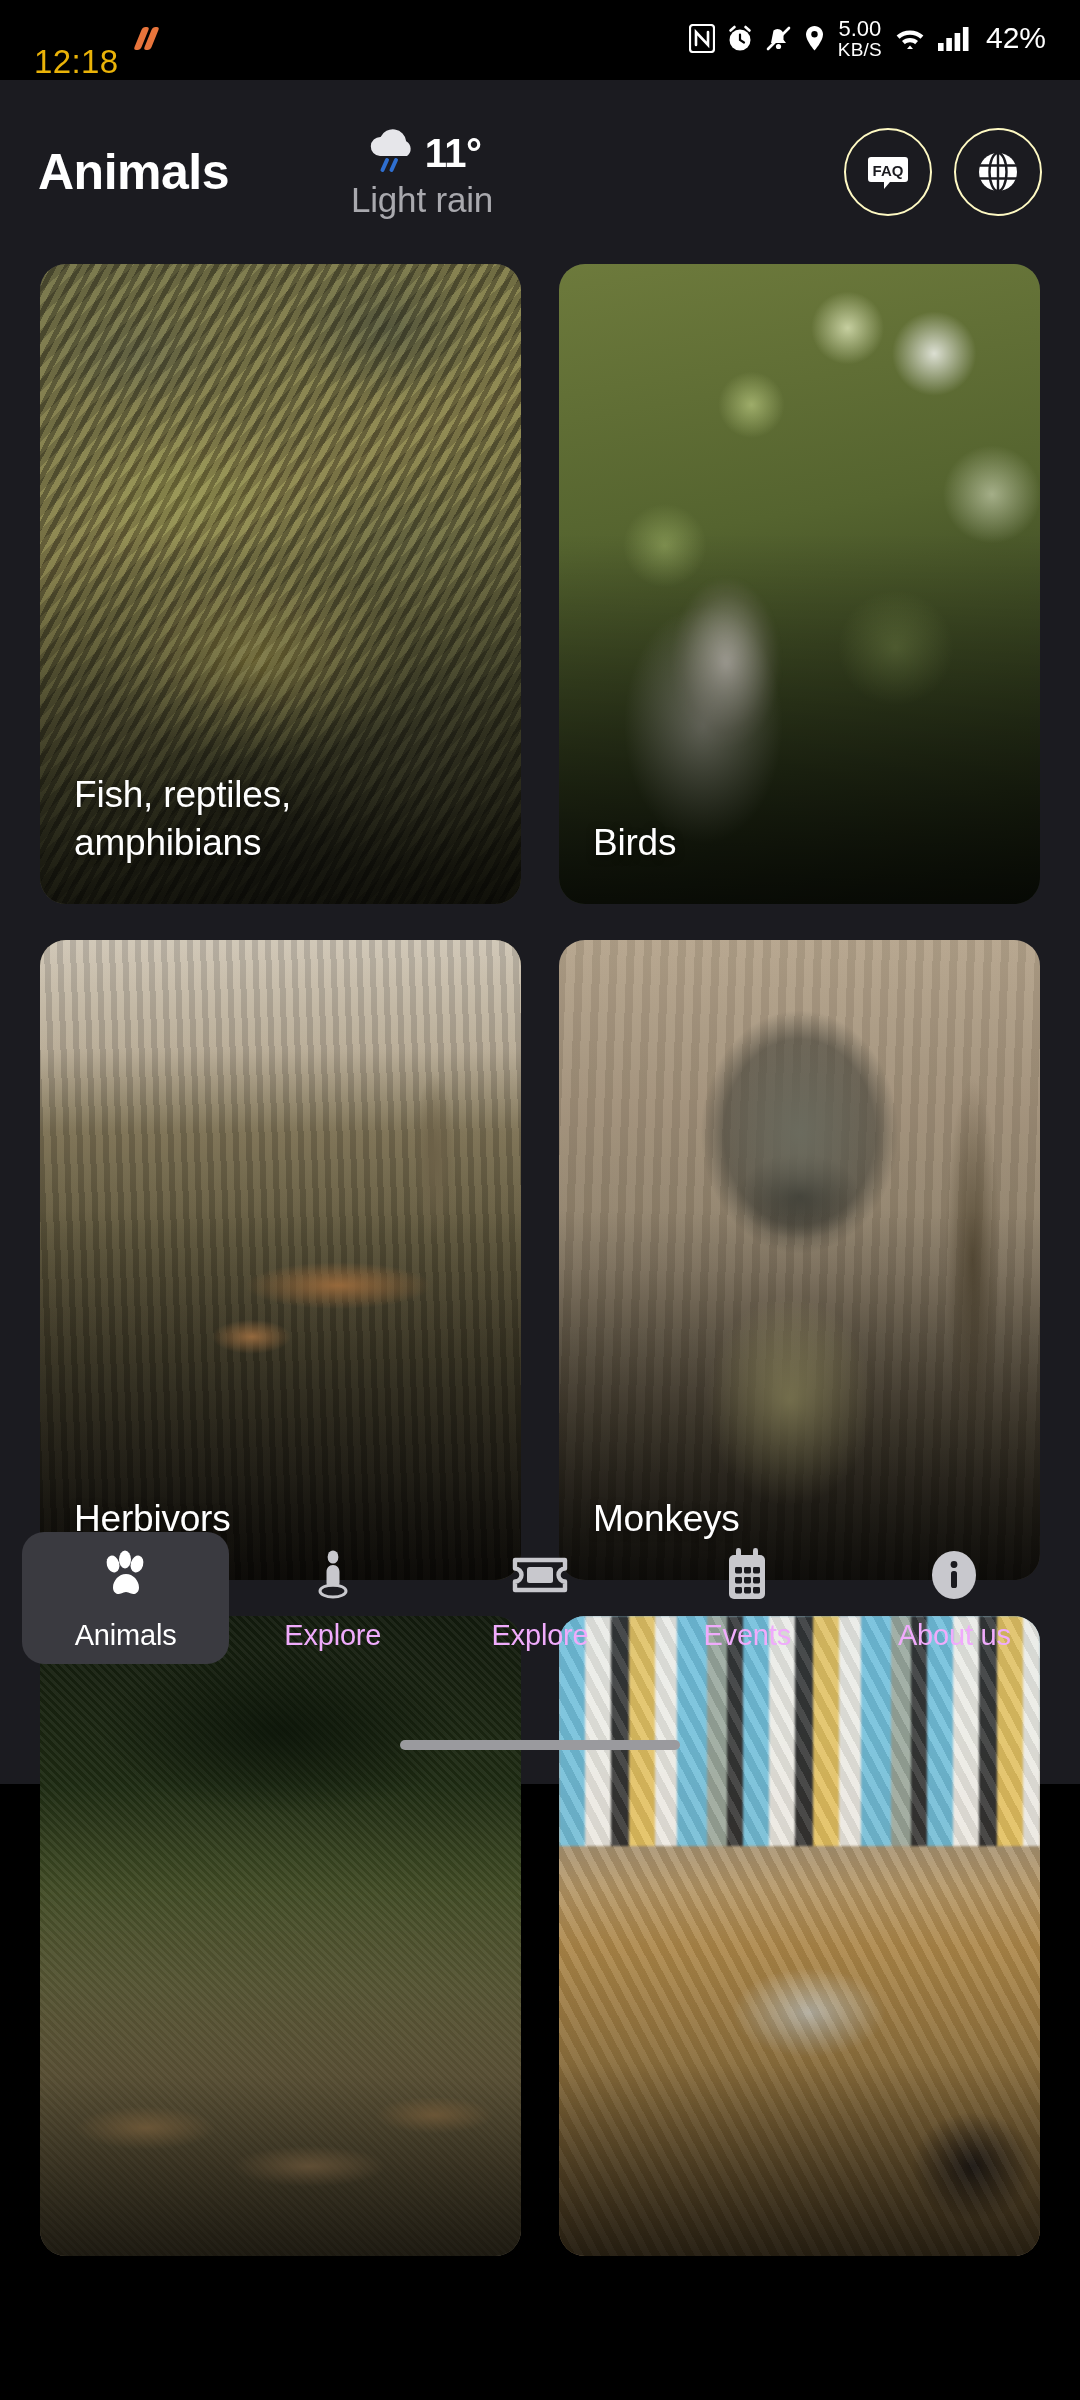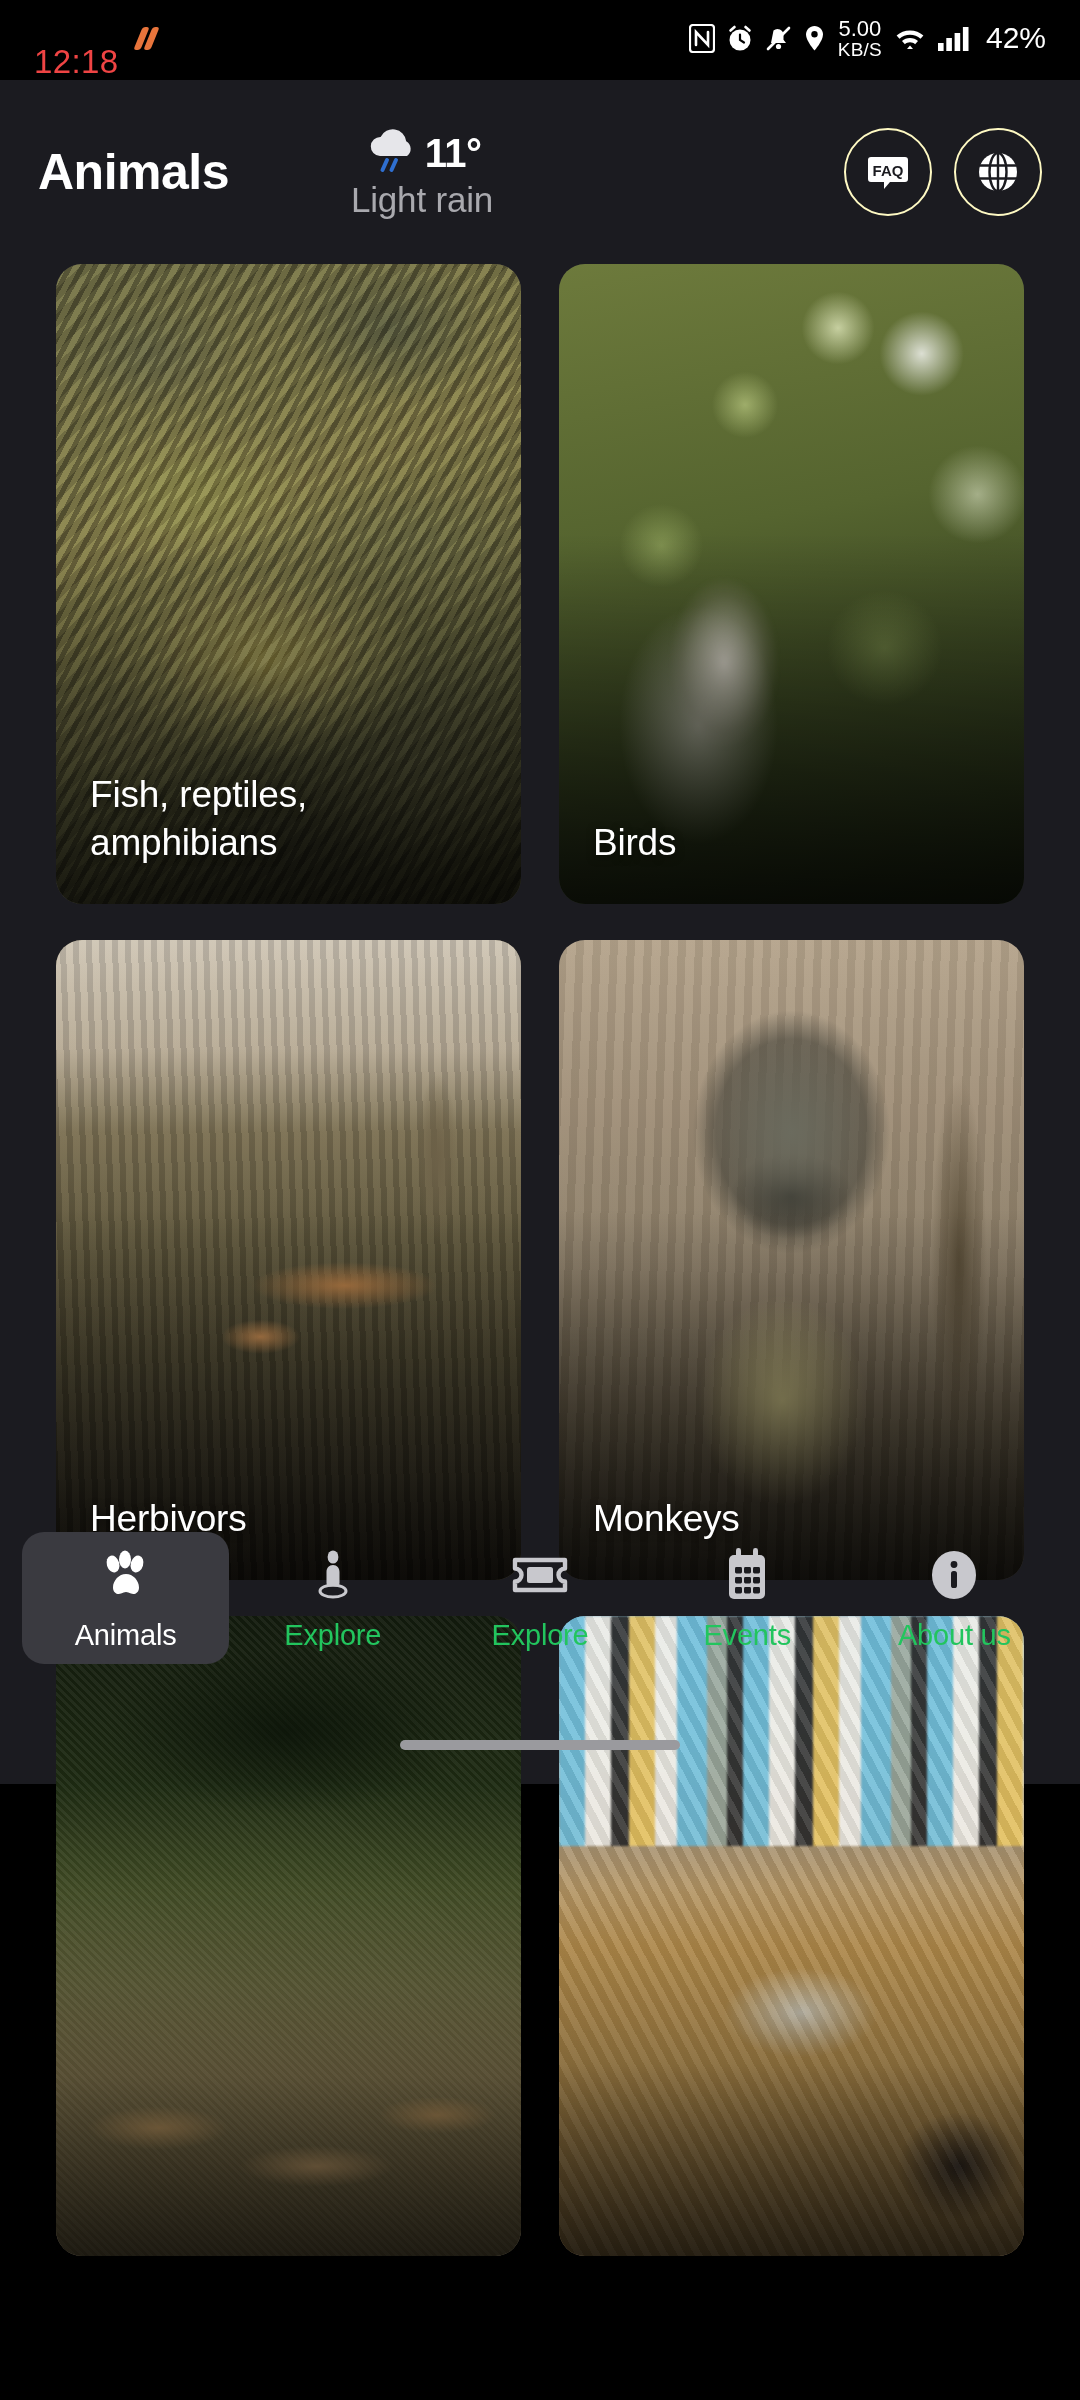--- a/index.html
+++ b/index.html
@@ -10,21 +10,21 @@
     -webkit-font-smoothing:antialiased;
   }
 
   
   .statusbar{
     position:absolute; left:0; top:0; width:1080px; height:76px;
     background:#000; display:flex; align-items:center;
     padding:0 34px; color:#fff;
   }
   .sb-left{ display:flex; align-items:center; gap:16px; }
-  .sb-time{ font-size:33px; font-weight:500; letter-spacing:.4px; color:#ef4444;margin-top:48px; }
+  .sb-time{ font-size:33px; font-weight:500; letter-spacing:.4px; color:#eab308;margin-top:48px; }
   .sb-appicon{ width:27px; height:27px; position:relative; display:block; }
   .sb-appicon i{
     position:absolute; top:2px; width:7px; height:23px; background:#e8743b;
     border-radius:3px; transform:skewX(-22deg);
   }
   .sb-appicon i:nth-child(1){ left:3px; }
   .sb-appicon i:nth-child(2){ left:13px; }
   .sb-right{ margin-left:auto; display:flex; align-items:center; gap:11px; }
   .sb-ico{ display:block; }
   .sb-net{ display:flex; flex-direction:column; align-items:center; line-height:1; margin:0 1px; }
@@ -54,21 +54,21 @@
   .weather-desc{ font-size:35px; color:#a9a9ae; margin-top:-2px; letter-spacing:-0.2px; }
   .hdr-actions{ margin-left:auto; display:flex; align-items:center; gap:22px; }
   .circle-btn{
     width:88px; height:88px; border-radius:50%;
     border:2px solid #fef9c3; display:flex; align-items:center; justify-content:center;
     background:transparent;
   }
 
   
   .grid{
-    padding:0 56px; display:grid; grid-template-columns:1fr 1fr;
+    padding:0 40px; display:grid; grid-template-columns:1fr 1fr;
     gap:36px 38px;
   }
   .card{
     position:relative; height:640px; border-radius:26px; overflow:hidden;
     background:#2a2a30;
   }
   .card .photo{ position:absolute; inset:0; }
   .card .shade{
     position:absolute; left:0; right:0; bottom:0; height:58%;
     background:linear-gradient(to top, rgba(0,0,0,.72), rgba(0,0,0,0));
@@ -179,21 +179,21 @@
   
   .bottomnav{
     position:absolute; left:0; bottom:110px; width:1080px; height:152px;
     display:flex; align-items:center; padding:0 22px;
   }
   .navitem{
     flex:1; height:132px; display:flex; flex-direction:column;
     align-items:center; justify-content:center; gap:13px; border-radius:22px;
   }
   .navitem.active{ background:#3a3a40; }
-  .navlabel{ font-size:29px; color:#22c55e; letter-spacing:-0.2px; }
+  .navlabel{ font-size:29px; color:#f0abfc; letter-spacing:-0.2px; }
   .navitem.active .navlabel{ color:#fff; }
   .navicon{ display:flex; align-items:center; justify-content:center; height:62px; }
 
   .gesturebar{
     position:absolute; left:50%; transform:translateX(-50%); bottom:34px;
     width:280px; height:10px; border-radius:6px; background:#9a9a9e;
   }
 </style>
 </head>
 <body>

